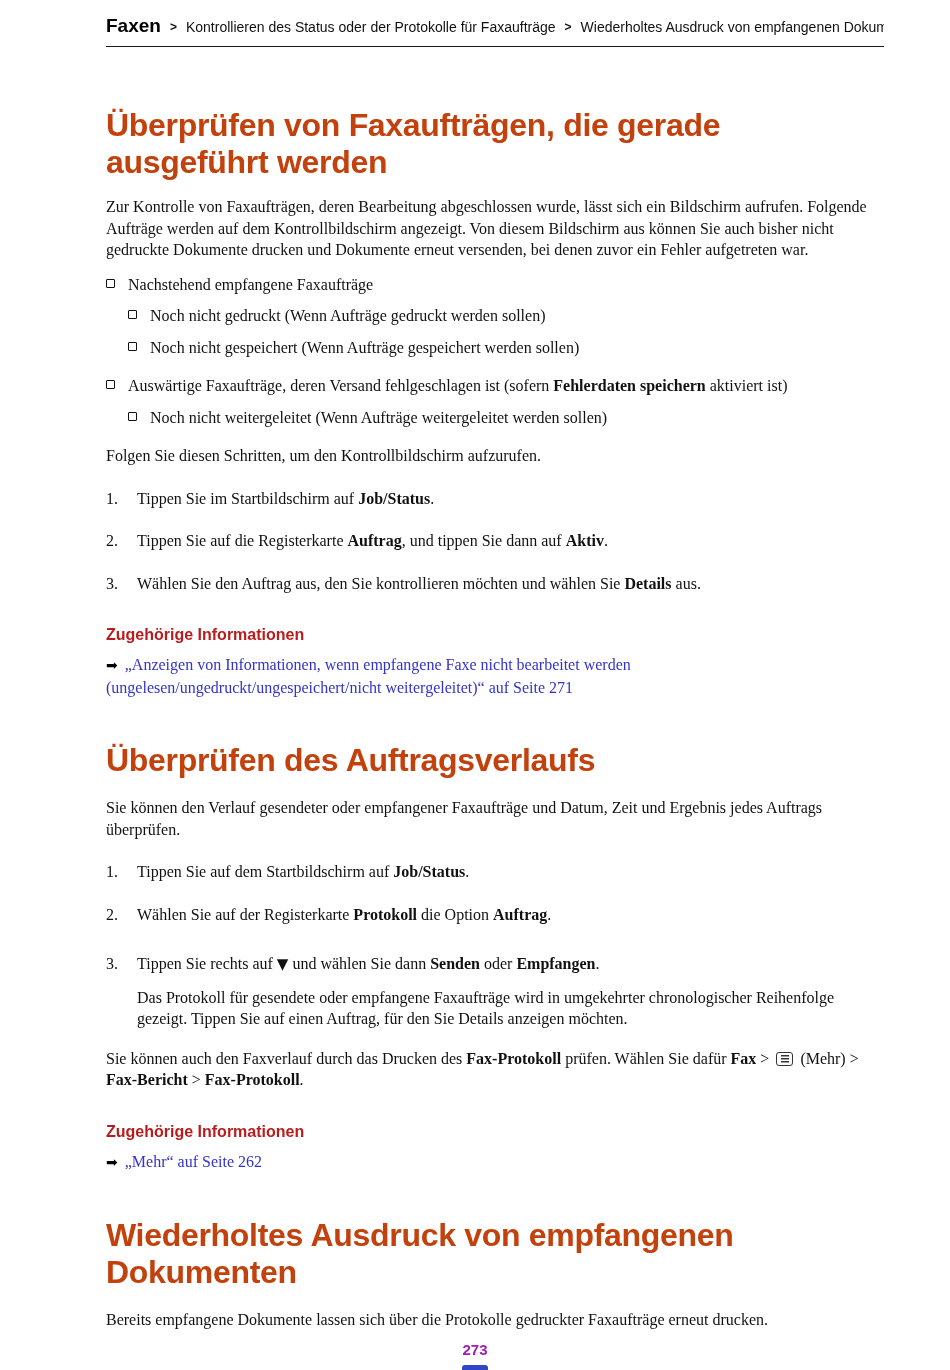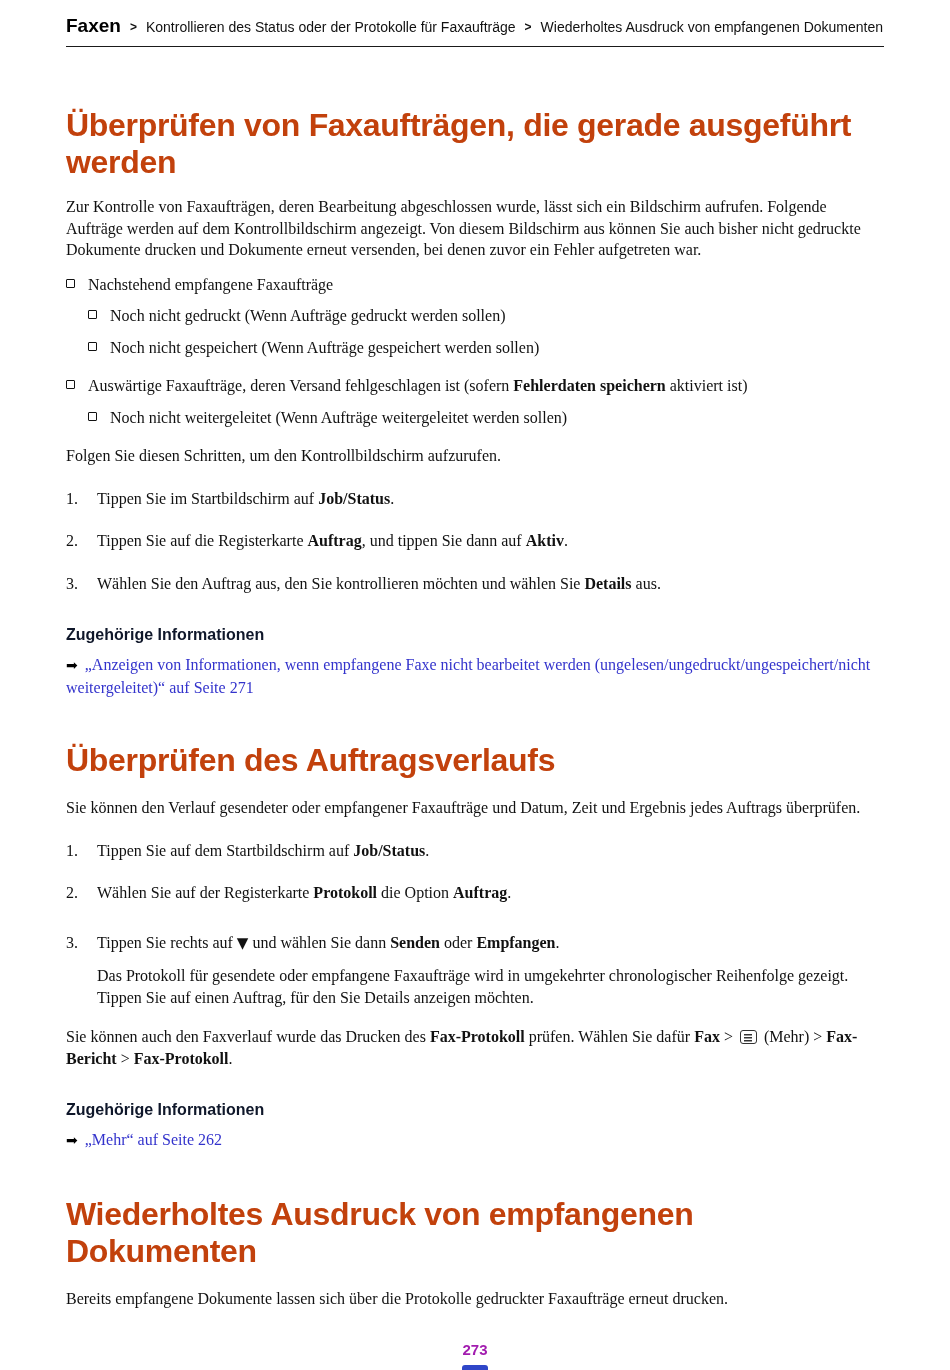--- a/index.html
+++ b/index.html
@@ -4,20 +4,21 @@
 <style>
   * { margin:0; padding:0; box-sizing:border-box; }
   html,body { background:#ffffff; }
   .page {
     position:relative;
     width:950px; height:1370px;
     background:#ffffff;
     color:#111;
     font-family:"Liberation Serif", serif;
     overflow:hidden;
+    padding-left:40px;
   }
   .content { padding:0 66px; }
 
   
   .doc-header {
     padding-top:15px;
     font-family:"Liberation Sans", sans-serif;
     white-space:nowrap; overflow:hidden;
     display:flex; align-items:baseline; gap:9px;
     color:#111;
@@ -51,21 +52,21 @@
 
   
   .steps { margin-top:3px; }
   .step { display:flex; margin-top:21px; font-size:16px; line-height:21.5px; }
   .step .num { flex:0 0 31px; }
   .step-detail { margin:11px 0 0 31px; font-size:16px; line-height:21.5px; }
 
   
   .related-h {
     font-family:"Liberation Sans", sans-serif;
-    font-size:16px; font-weight:bold; color:#0f172a;
+    font-size:16px; font-weight:bold; color:#b91c1c;
     margin-top:32px;
   }
   .related-link-row { margin-top:10px; font-size:16px; line-height:21.5px; }
   .arrow { font-family:"DejaVu Sans", sans-serif; font-size:14px; color:#000; margin-right:7px; }
   a.link { color:var(--link, #3333cc); text-decoration:none; cursor:pointer; }
 
   
   .tri { font-family:"DejaVu Sans", sans-serif; font-size:15px; }
   .inline-icon.more-menu-icon {
     display:inline-block; width:17px; height:14px;
@@ -165,21 +166,21 @@
           <span class="num">2.</span>
           <span class="step-text"><span>Wählen Sie auf der Registerkarte </span><b>Protokoll</b><span> die Option </span><b>Auftrag</b><span>.</span></span>
         </div>
         <div class="step" style="margin-top:28px">
           <span class="num">3.</span>
           <span class="step-text"><span>Tippen Sie rechts auf </span><span class="tri">▼</span><span> und wählen Sie dann </span><b>Senden</b><span> oder </span><b>Empfangen</b><span>.</span></span>
         </div>
         <p class="step-detail">Das Protokoll für gesendete oder empfangene Faxaufträge wird in umgekehrter chronologischer Reihenfolge gezeigt. Tippen Sie auf einen Auftrag, für den Sie Details anzeigen möchten.</p>
       </div>
 
-      <p class="body" style="margin-top:18px"><span>Sie können auch den Faxverlauf wurde das Drucken des </span><b>Fax-Protokoll</b><span> prüfen. Wählen Sie dafür </span><b>Fax</b><span> &gt; </span><span class="inline-icon more-menu-icon"></span><span> (Mehr) &gt; </span><b>Fax-Bericht</b><span> &gt; </span><b>Fax-Protokoll</b><span>.</span></p>
+      <p class="body" style="margin-top:18px"><span>Sie können auch den Faxverlauf durch das Drucken des </span><b>Fax-Protokoll</b><span> prüfen. Wählen Sie dafür </span><b>Fax</b><span> &gt; </span><span class="inline-icon more-menu-icon"></span><span> (Mehr) &gt; </span><b>Fax-Bericht</b><span> &gt; </span><b>Fax-Protokoll</b><span>.</span></p>
 
       <h2 class="related-h">Zugehörige Informationen</h2>
       <p class="related-link-row">
         <span class="arrow">➡</span><a class="link">„Mehr“ auf Seite 262</a>
       </p>
     </section>
 
     <section>
       <h1 class="h-s3">Wiederholtes Ausdruck von empfangenen Dokumenten</h1>
       <p class="body" style="margin-top:18px">Bereits empfangene Dokumente lassen sich über die Protokolle gedruckter Faxaufträge erneut drucken.</p>

